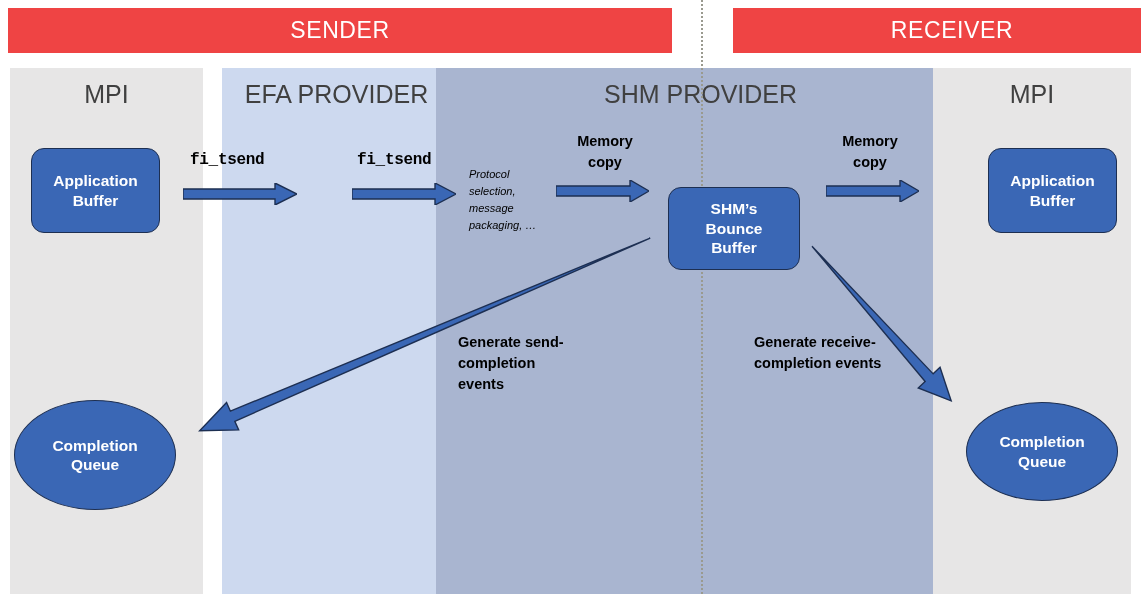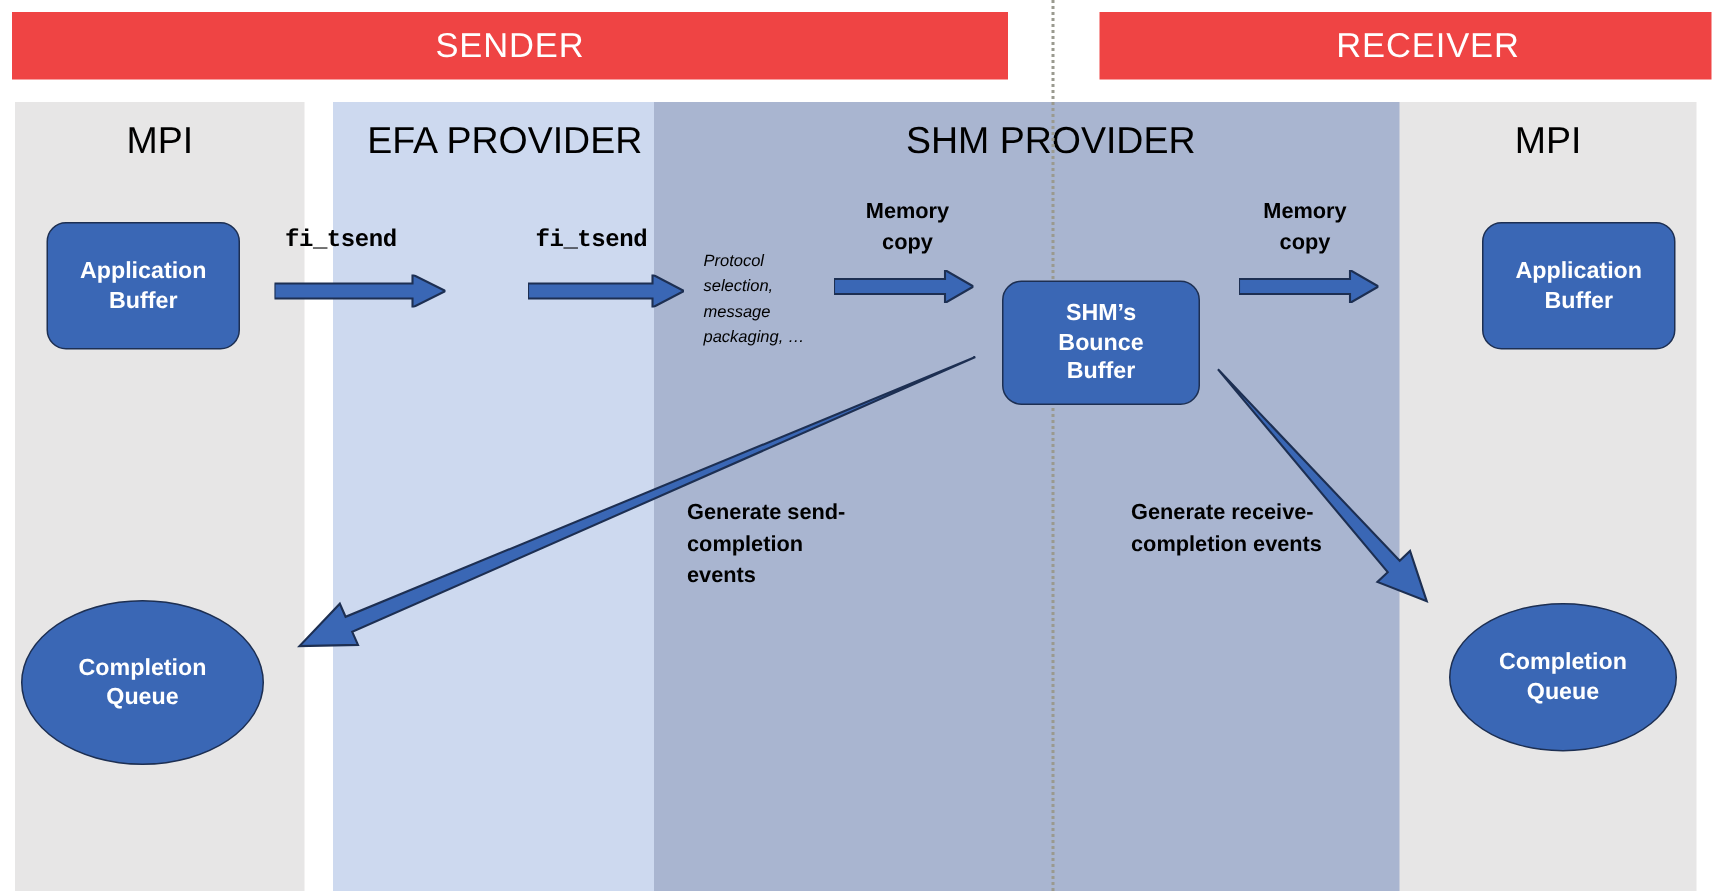--- a/index.html
+++ b/index.html
@@ -17,21 +17,21 @@
     display:flex;align-items:center;justify-content:center;
     font-size:23px;font-weight:400;letter-spacing:.6px;
   }
   #banner-sender{left:8px;top:8px;width:664px;height:45px;}
   #banner-receiver{left:733px;top:8px;width:398px;height:45px;padding-left:20px;}
 
   
   .column{position:absolute;top:68px;height:526px;}
   .col-label{
     position:absolute;top:12px;left:0;width:100%;
-    text-align:center;font-size:25px;color:#000000;font-weight:400;
+    text-align:center;font-size:25px;color:#404040;font-weight:400;
   }
   #col-mpi-left  {left:10px;  width:193px; background:#E7E6E6;}
   #col-efa       {left:203px; width:229px; background:#CDD9EF;margin-left:19px;}
   #col-shm       {left:436px; width:529px; background:#A9B5D0;}
   #col-mpi-right {left:933px; width:198px; background:#E7E6E6;}
 
   
   #split-line{
     position:absolute;left:701px;top:0;width:0;height:594px;
     border-left:2px dotted #9a9a8f;

